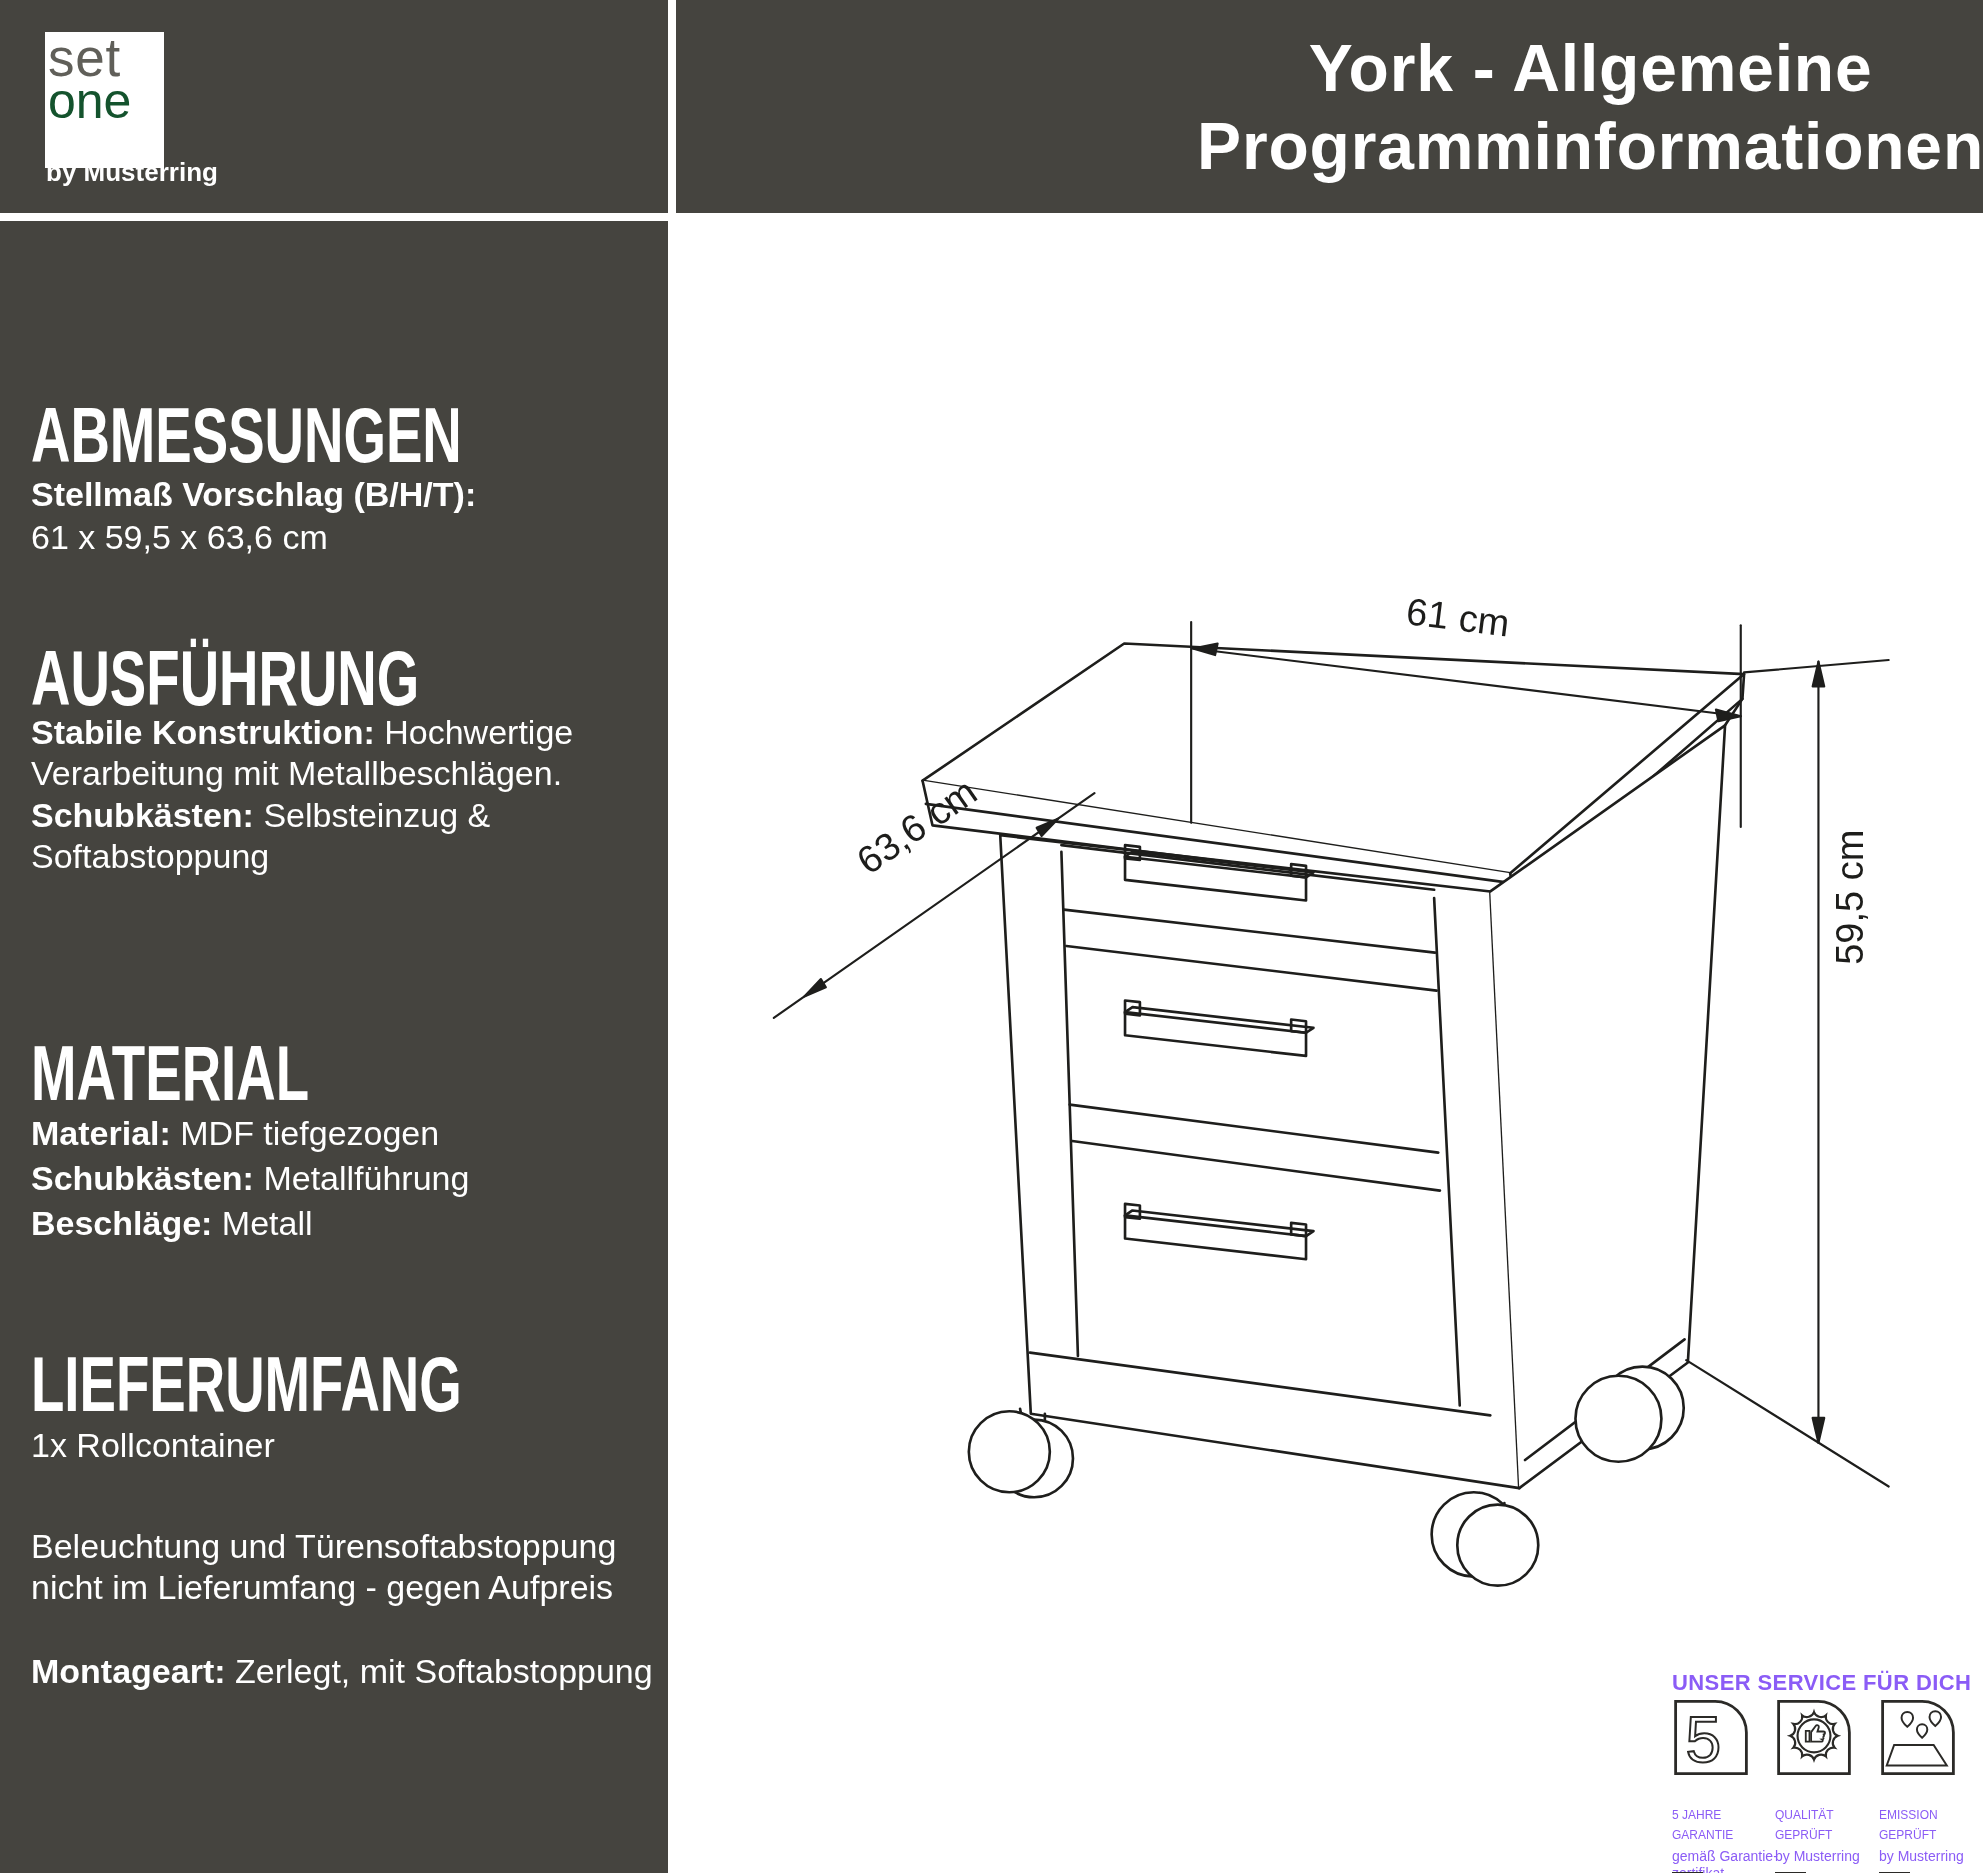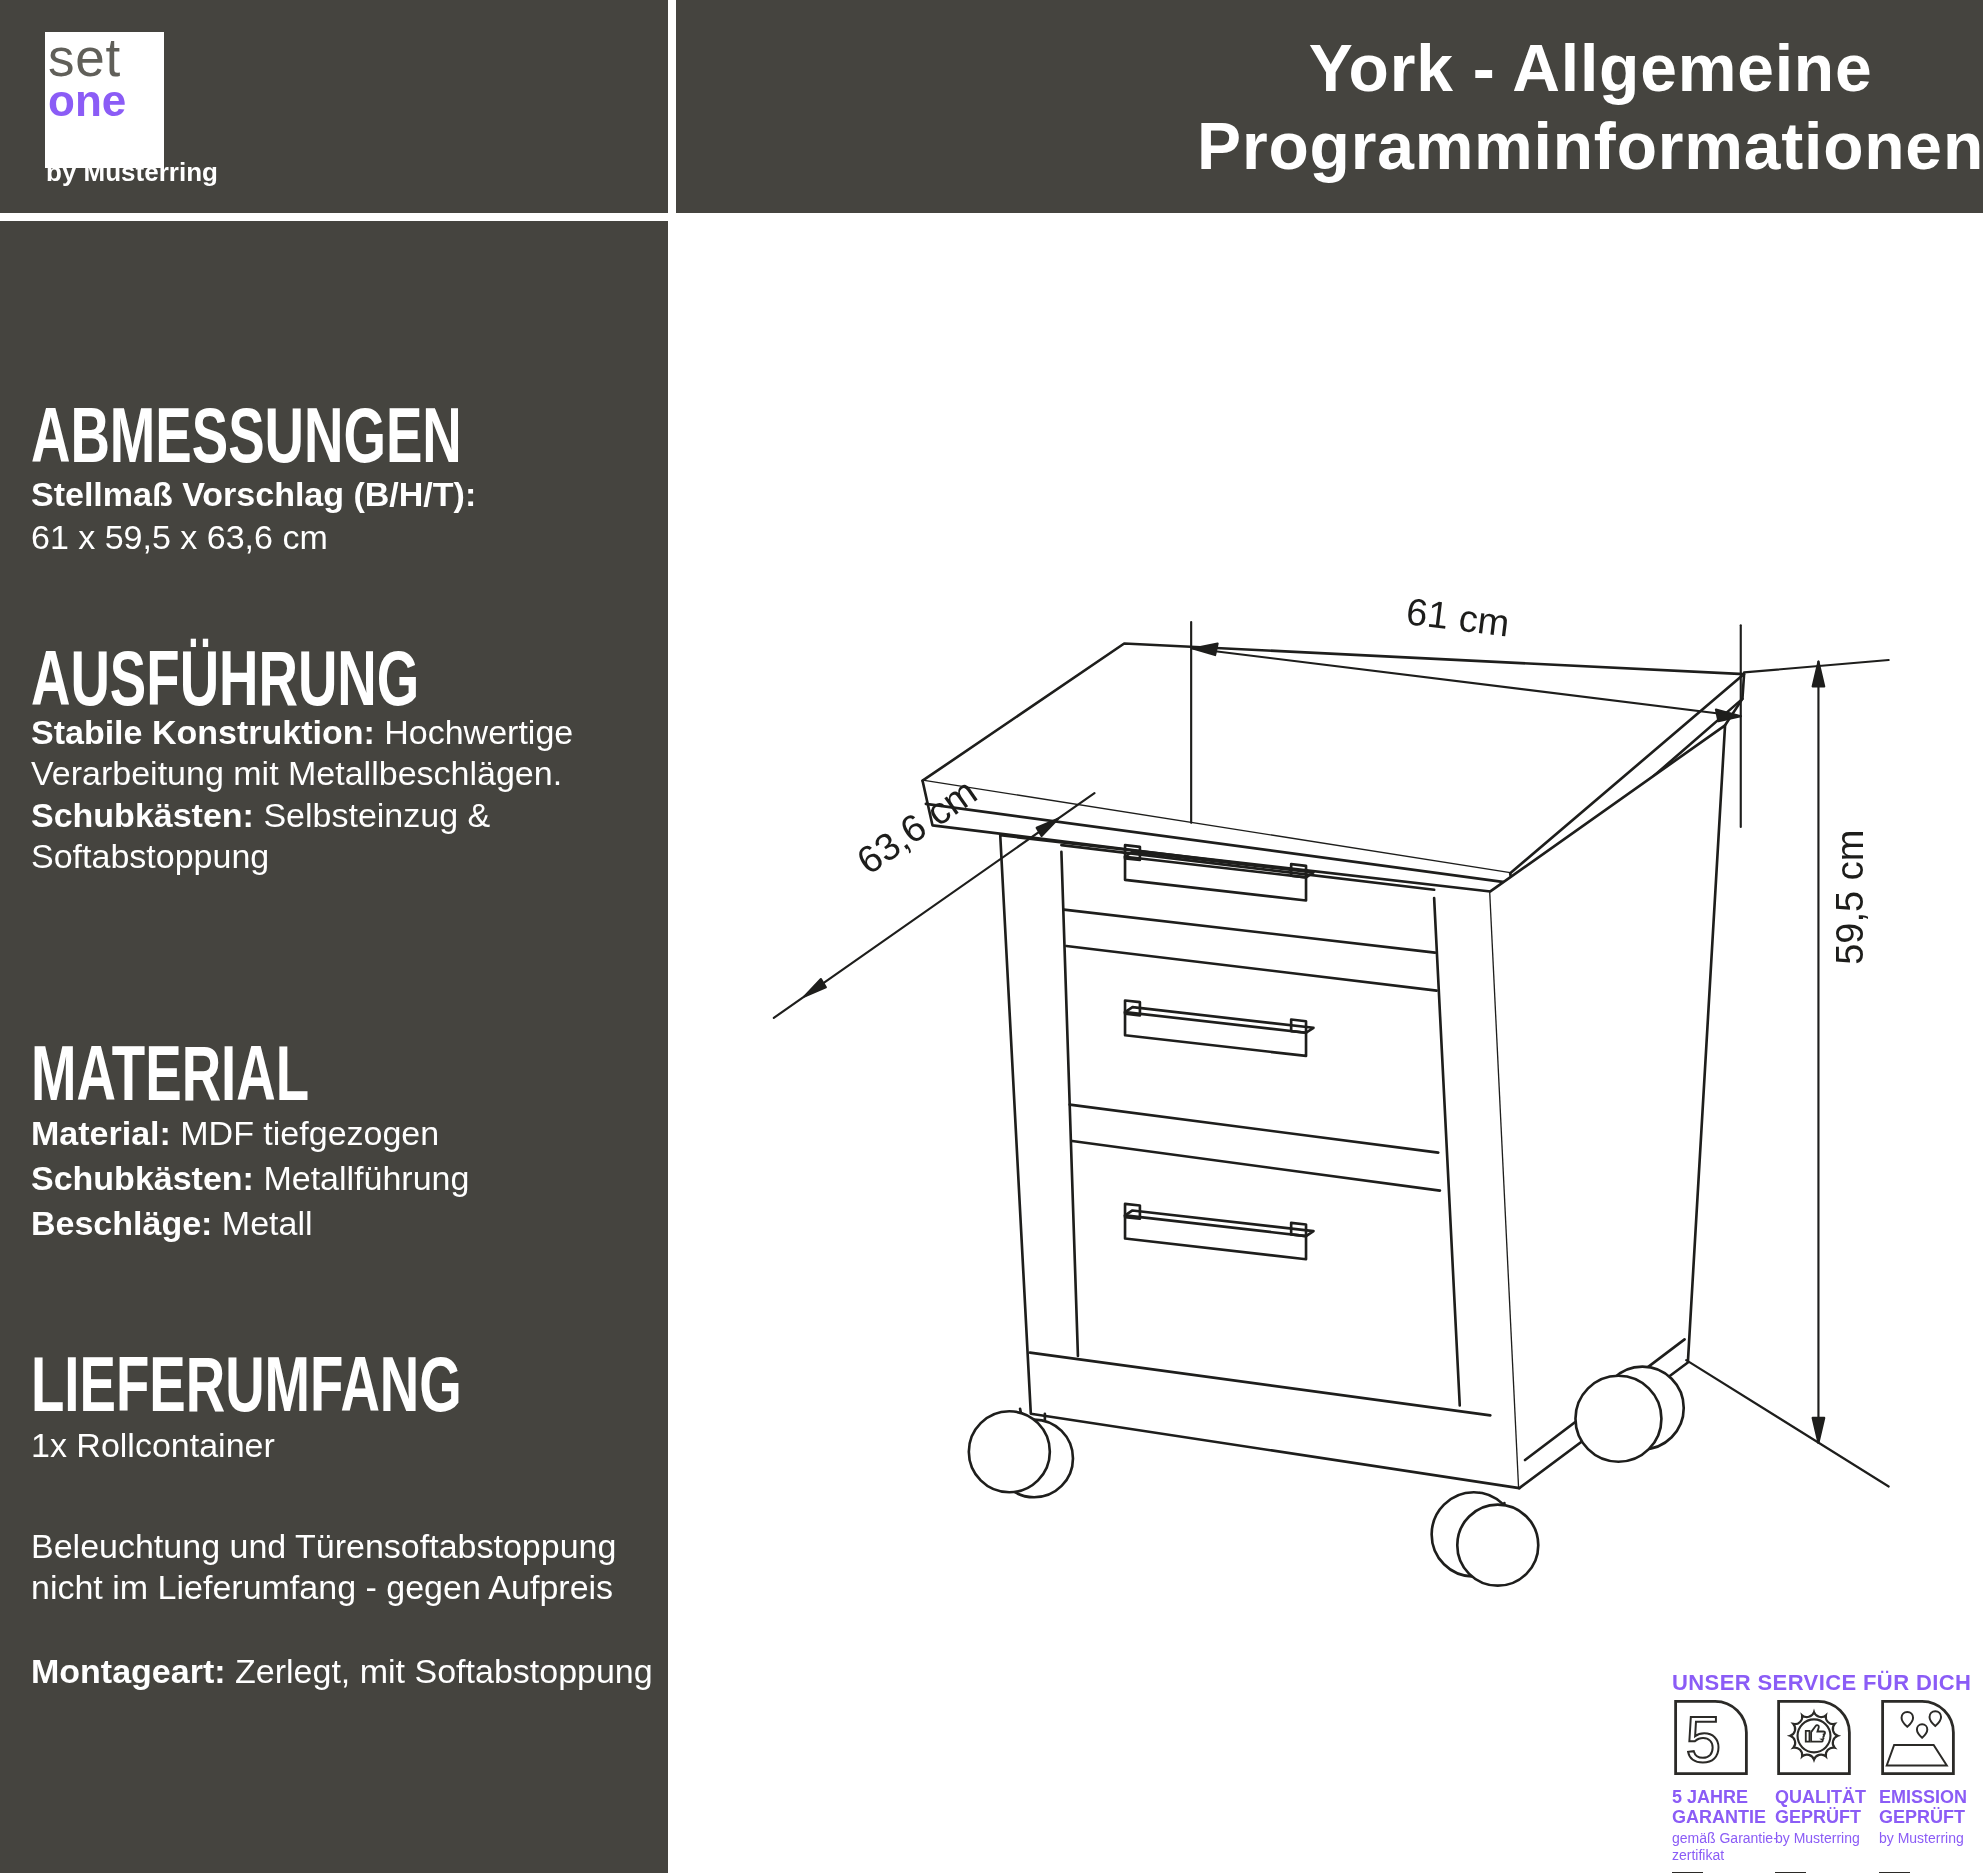--- a/index.html
+++ b/index.html
@@ -8,41 +8,41 @@
   
   .sidebar{position:absolute;left:0;top:0;width:668px;height:1874px;background:#45443f;}
   .header{position:absolute;left:676px;top:0;width:1308px;height:213px;background:#45443f;
           display:flex;flex-direction:column;justify-content:center;align-items:flex-end;}
   .vdivider{position:absolute;left:668px;top:0;width:8.3px;height:1874px;background:#ffffff;}
   .hdivider{position:absolute;left:0;top:213px;width:1984px;height:8.3px;background:#ffffff;}
   
   .logo-box{position:absolute;left:45px;top:32px;width:116px;height:136px;background:#ffffff;
             padding-left:3px;overflow:hidden;}
   .logo-set{font-size:53px;font-weight:400;color:#605f59;line-height:48px;margin-top:1.7px;letter-spacing:0.8px;}
-  .logo-one{font-size:44px;font-weight:700;color:#8b5cf6;line-height:46px;margin-top:-3.3px;letter-spacing:0px;}
+  .logo-one{font-size:50px;font-weight:400;color:#14532d;line-height:46px;margin-top:-3.3px;letter-spacing:0px;}
   .logo-by{position:absolute;left:46px;top:157px;color:#ffffff;font-size:26px;font-weight:700;}
   
   .title{color:#ffffff;font-weight:700;font-size:66px;line-height:78px;text-align:center;letter-spacing:0.8px;}
   
   .sb{position:absolute;left:31px;color:#ffffff;}
   .sb-h{font-size:78px;font-weight:700;line-height:66px;transform:scaleX(0.70);transform-origin:0 0;
         white-space:nowrap;letter-spacing:0px;}
   .sb-t{font-size:34px;line-height:41px;width:653px;}
   .sb-t b{font-weight:700;}
   .mat-line{line-height:45px;}
   .nowrap{white-space:nowrap;}
   
   .drawing-svg{position:absolute;left:676px;top:222px;}
   .disclaimer{position:absolute;left:1134px;top:1660px;font-size:36px;color:#1a1a18;}
   
   .services{position:absolute;left:1672px;top:1670px;width:312px;height:198px;color:#8b5cf6;}
   .svc-heading{font-size:22px;font-weight:700;letter-spacing:0.4px;white-space:nowrap;}
   .svc-col{position:absolute;top:28px;width:103px;}
   .svc-col .icon{display:block;}
-  .svc-title{font-size:18px;font-weight:700;line-height:20px;margin-top:10px;white-space:nowrap;}
+  .svc-title{font-size:12px;font-weight:400;line-height:20px;margin-top:28px;white-space:nowrap;}
   .svc-sub{font-size:14px;line-height:16.5px;margin-top:3.3px;white-space:nowrap;}
   .svc-bar{width:31px;height:3.3px;background:#2b2a27;position:absolute;top:174px;}
 </style>
 </head>
 <body>
 
 <div class="page">
 
   <div class="sidebar">
     <div class="logo-box">

